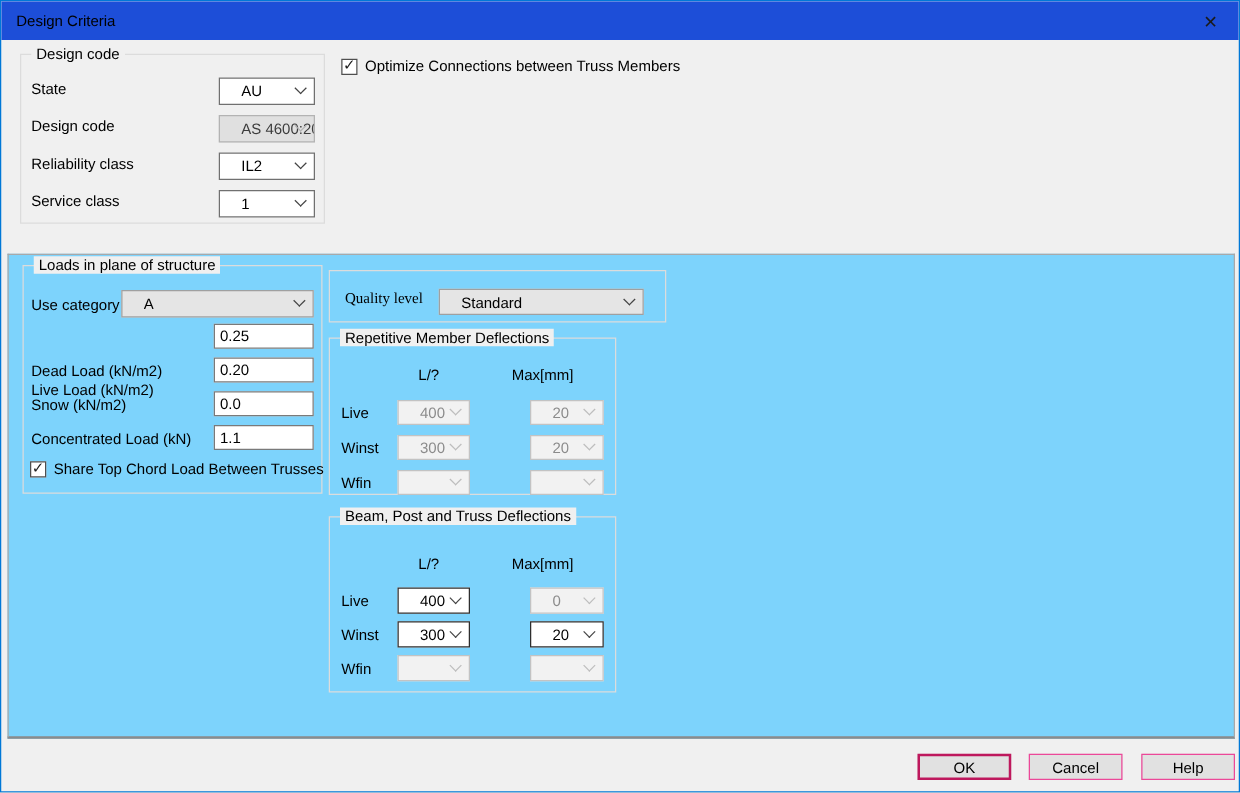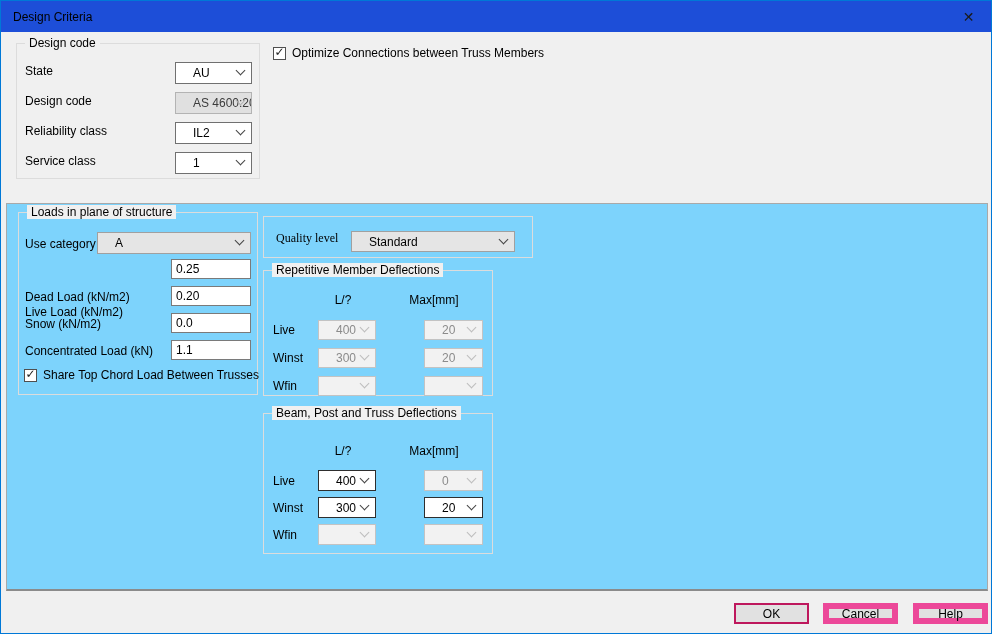--- a/index.html
+++ b/index.html
@@ -38,21 +38,21 @@
   .check .cblabel{margin-left:6px;white-space:nowrap;}
   
   .tabstrip{position:absolute;left:5px;top:183px;height:20px;display:flex;align-items:flex-end;z-index:2;}
   .tab{height:17px;margin-bottom:1px;padding:0 9px;line-height:17px;background:#f0f0f0;border:1px solid #9d9d9d;border-bottom:none;border-radius:2px 2px 0 0;margin-right:1px;white-space:nowrap;cursor:default;box-shadow:1px 0 0 #6d6d6d;}
   .tab.active{height:20px;margin-bottom:0;line-height:19px;z-index:3;position:relative;}
   .tabpanel{position:absolute;left:5px;top:202px;width:982px;height:388px;background:#7dd3fc;border:1px solid #a9a9a9;border-bottom:2px solid #8b8b8b;z-index:1;}
   
   .lbl{position:absolute;white-space:nowrap;}
   .hdr{position:absolute;white-space:nowrap;text-align:center;}
   
-  .btn{position:absolute;width:75px;height:21px;background:#e1e1e1;border:6px solid #ec4899;font-family:inherit;font-size:12px;display:flex;align-items:center;justify-content:center;cursor:pointer;padding:0;}
+  .btn{position:absolute;width:75px;height:21px;background:#e1e1e1;border:1px solid #ec4899;font-family:inherit;font-size:12px;display:flex;align-items:center;justify-content:center;cursor:pointer;padding:0;}
   .btn.default{border:2px solid #be185d;}
 </style>
 </head>
 <body>
 
 <div class="dialog">
 
   <div class="titlebar">
     <span class="title">Design Criteria</span>
   </div>

